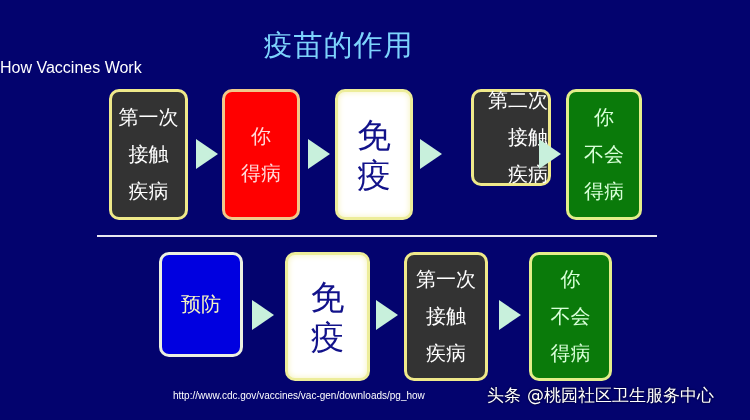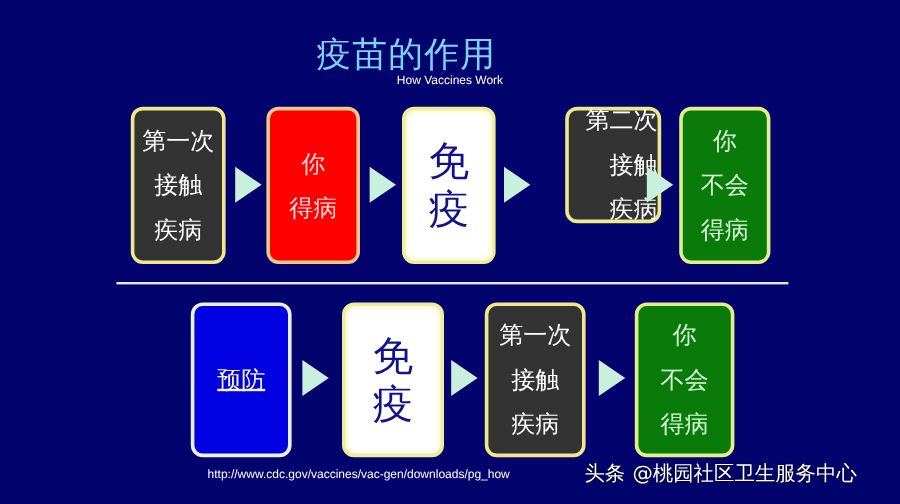--- a/index.html
+++ b/index.html
@@ -9,22 +9,22 @@
     font-family: "DejaVu Sans", sans-serif;
     position: relative;
   }
   .title {
     position: absolute; left: 0; top: 28px; width: 677px;
     text-align: center; color: #7dd3fc;
     font-size: 29px; font-weight: normal; letter-spacing: 1px; line-height: 34px;
   }
   .subtitle {
     position: absolute; left: 0; top: 62px; width: 750px;
-    text-align: center; color: #ffffff;
-    font-family: "Liberation Sans", sans-serif; font-size: 10px; line-height: 12px;
+    text-align: left; color: #ffffff;
+    font-family: "Liberation Sans", sans-serif; font-size: 16px; line-height: 12px;
   }
   .box {
     position: absolute;
     border: 3px solid #efe98a;
     border-radius: 10px;
     box-sizing: border-box;
     display: flex; flex-direction: column; align-items: center; justify-content: center;
     text-align: center;
   }
   .box span { display: block; font-size: 20px; line-height: 37px; }
@@ -88,21 +88,21 @@
 <div class="arrow" style="left:539px; top:139px;"></div>
 
 <div class="box green" style="left:566px; top:89px; width:76px; height:131px;">
   <span>你</span>
   <span>不会</span>
   <span>得病</span>
 </div>
 
 <div class="divider"></div>
 
-<div class="box blue" style="left:159px; top:252px; width:84px; height:129px;text-decoration:underline;">
+<div class="box blue" style="left:159px; top:252px; width:84px; height:105px;">
   <span>预防</span>
 </div>
 <div class="arrow" style="left:252px; top:300px;"></div>
 
 <div class="box white big" style="left:285px; top:252px; width:85px; height:129px;">
   <span>免</span>
   <span>疫</span>
 </div>
 <div class="arrow" style="left:376px; top:300px;"></div>
 

